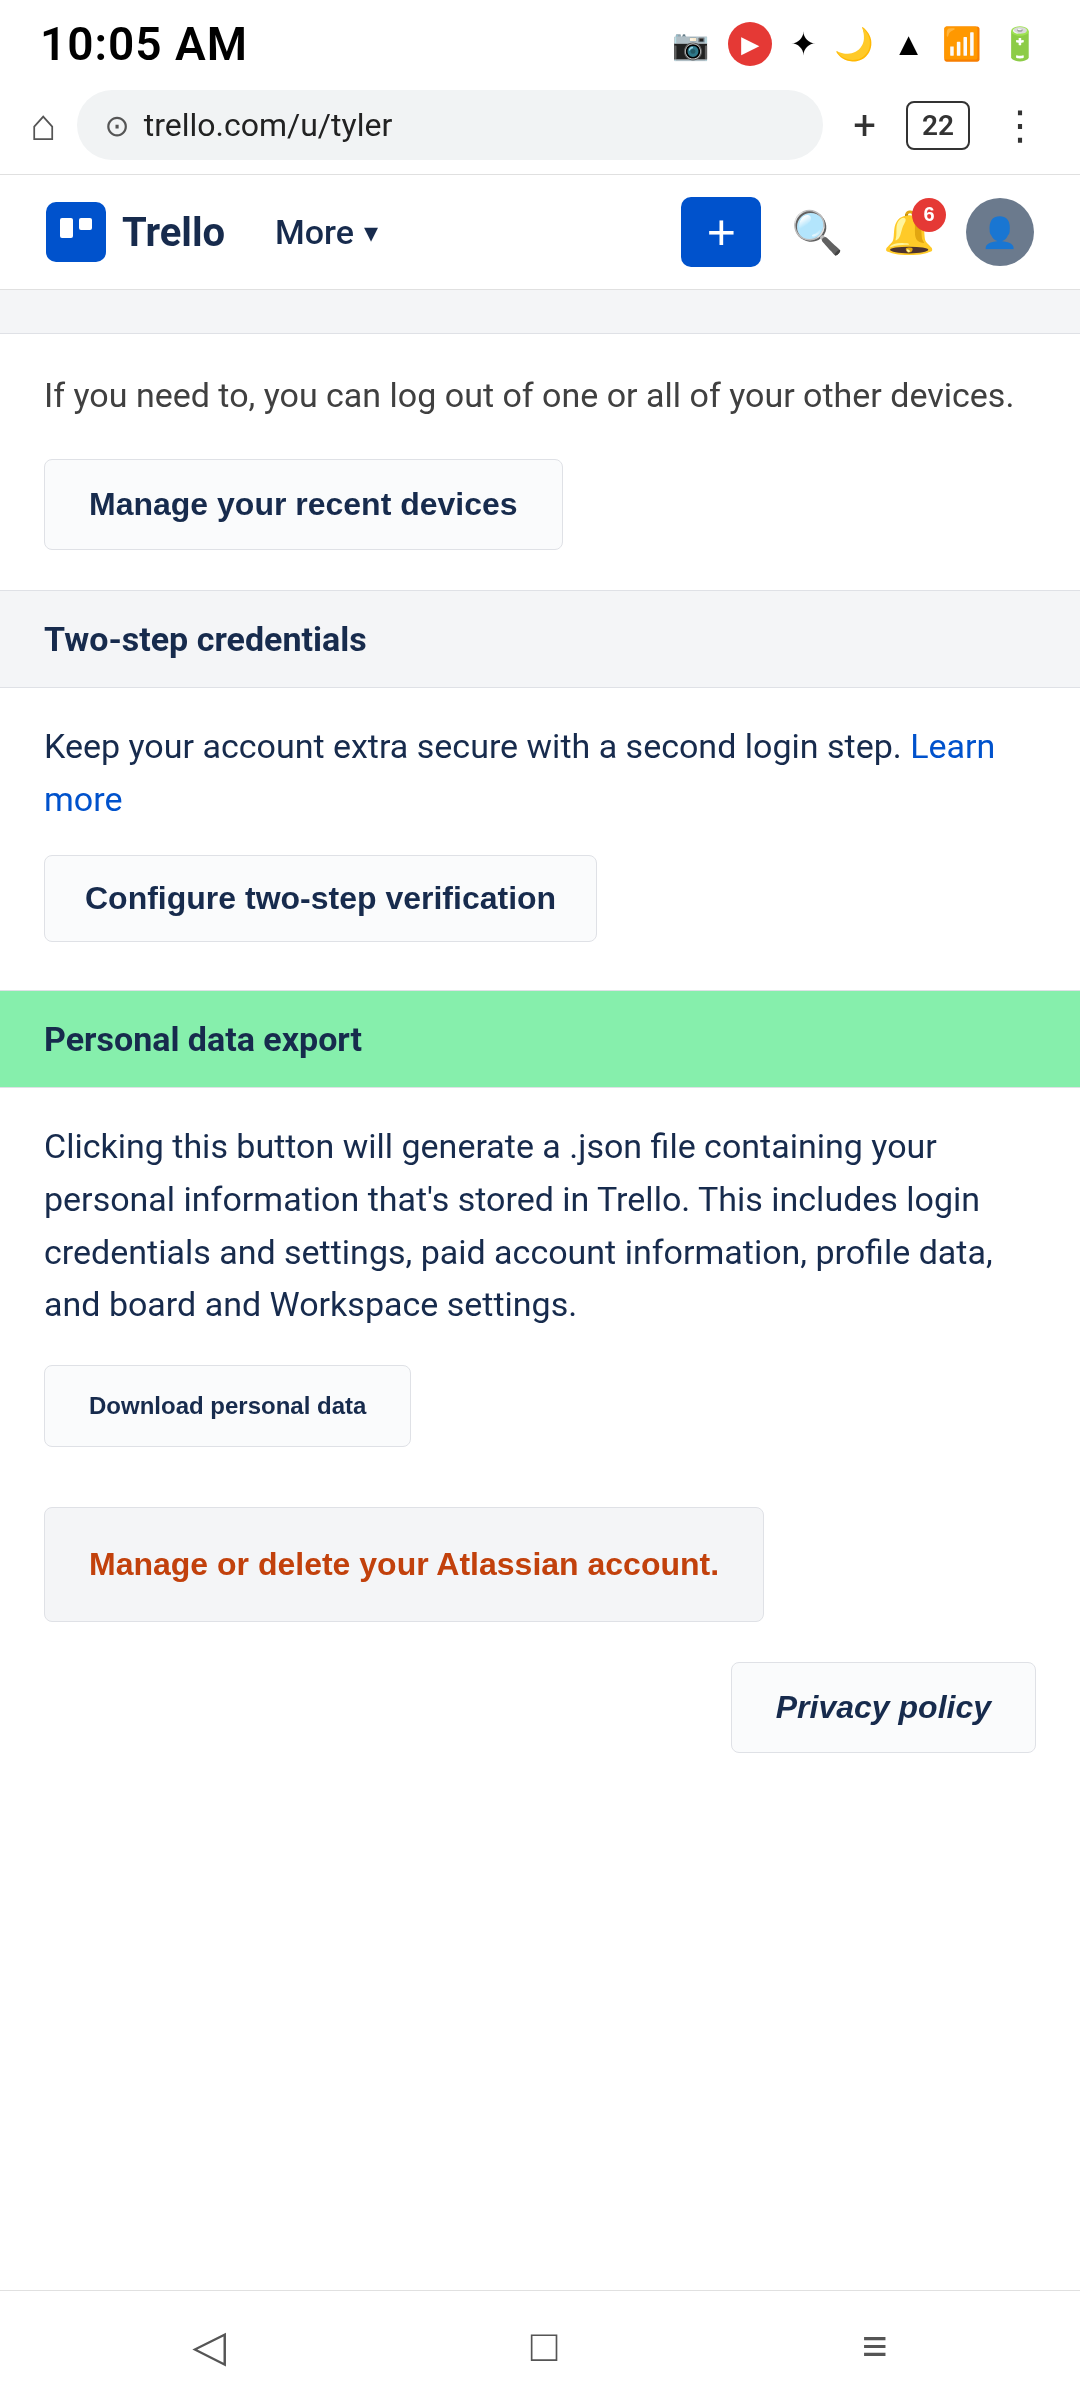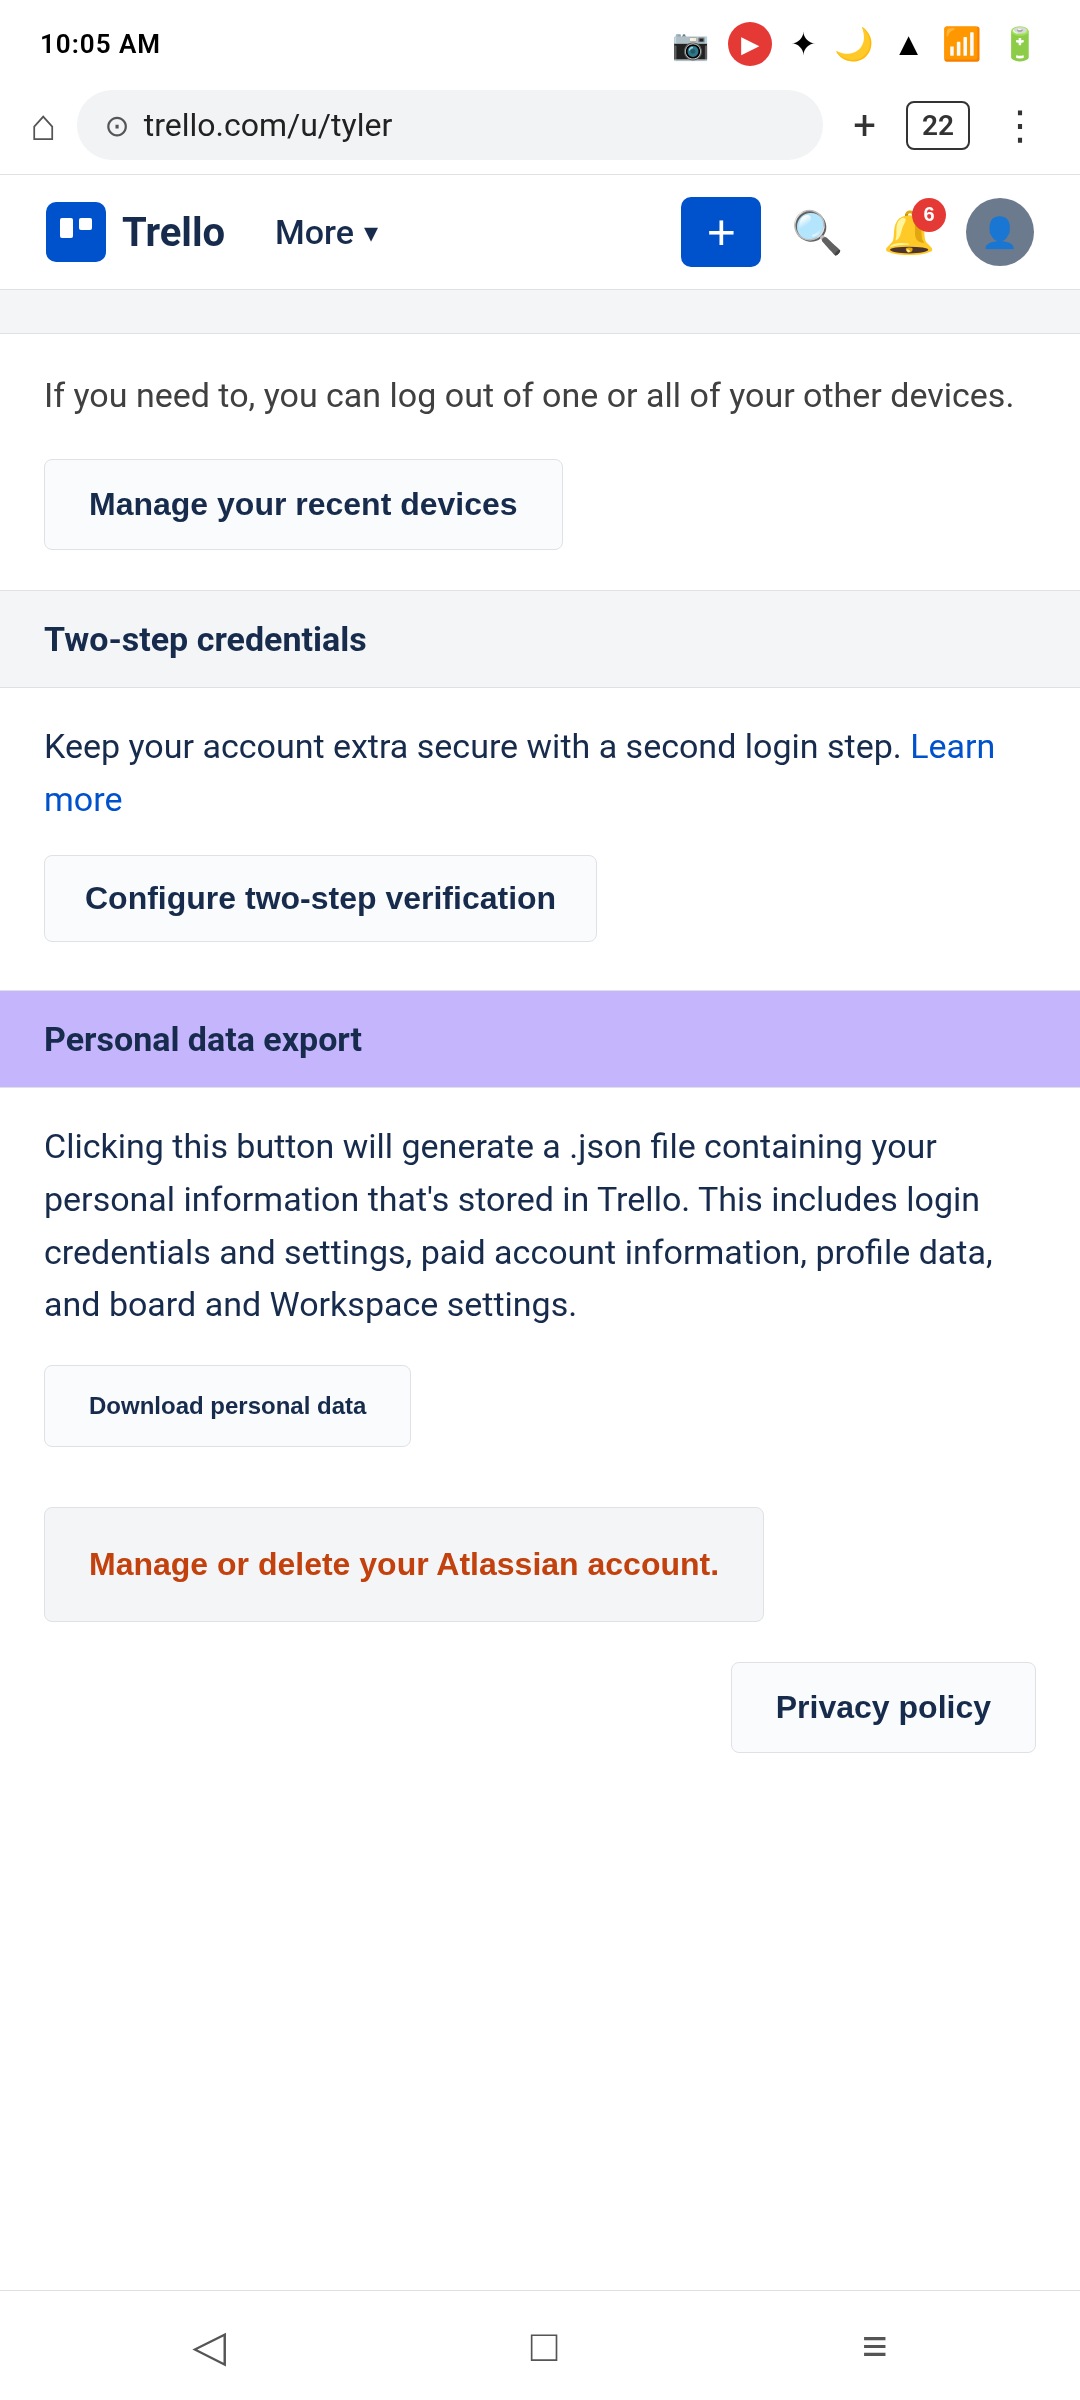--- a/index.html
+++ b/index.html
@@ -15,21 +15,21 @@
     
     .status-bar {
       background: #fff;
       display: flex;
       justify-content: space-between;
       align-items: center;
       padding: 18px 40px 10px 40px;
       height: 80px;
     }
     .status-time {
-      font-size: 26px;
+      font-size: 46px;
       font-weight: 600;
       color: #000;
       letter-spacing: 1px;
     }
     .status-icons {
       display: flex;
       align-items: center;
       gap: 18px;
     }
     .rec-icon {
@@ -256,21 +256,21 @@
       padding: 24px 40px;
       font-size: 32px;
       font-weight: 600;
       color: #172b4d;
       background: #fafbfc;
       cursor: pointer;
       margin: 6px 0 28px 44px;
     }
 
     .section-header-2 {
-      background: #c4b5fd;
+      background: #86efac;
       padding: 28px 44px;
       border-top: 1px solid #dfe1e6;
       border-bottom: 1px solid #dfe1e6;
       font-size: 34px;
       font-weight: 700;
       color: #172b4d;
       margin-top: 20px;
     }
 
     .export-description {
@@ -313,20 +313,21 @@
       border: 1.5px solid #dfe1e6;
       border-radius: 8px;
       padding: 26px 44px;
       font-size: 32px;
       font-weight: 600;
       color: #172b4d;
       background: #fafbfc;
       cursor: pointer;
       margin: 0 44px 60px auto;
       float: right;
+      font-style: italic;
     }
 
     .clearfix::after {
       content: '';
       display: block;
       clear: both;
     }
 
     
     .android-nav {

